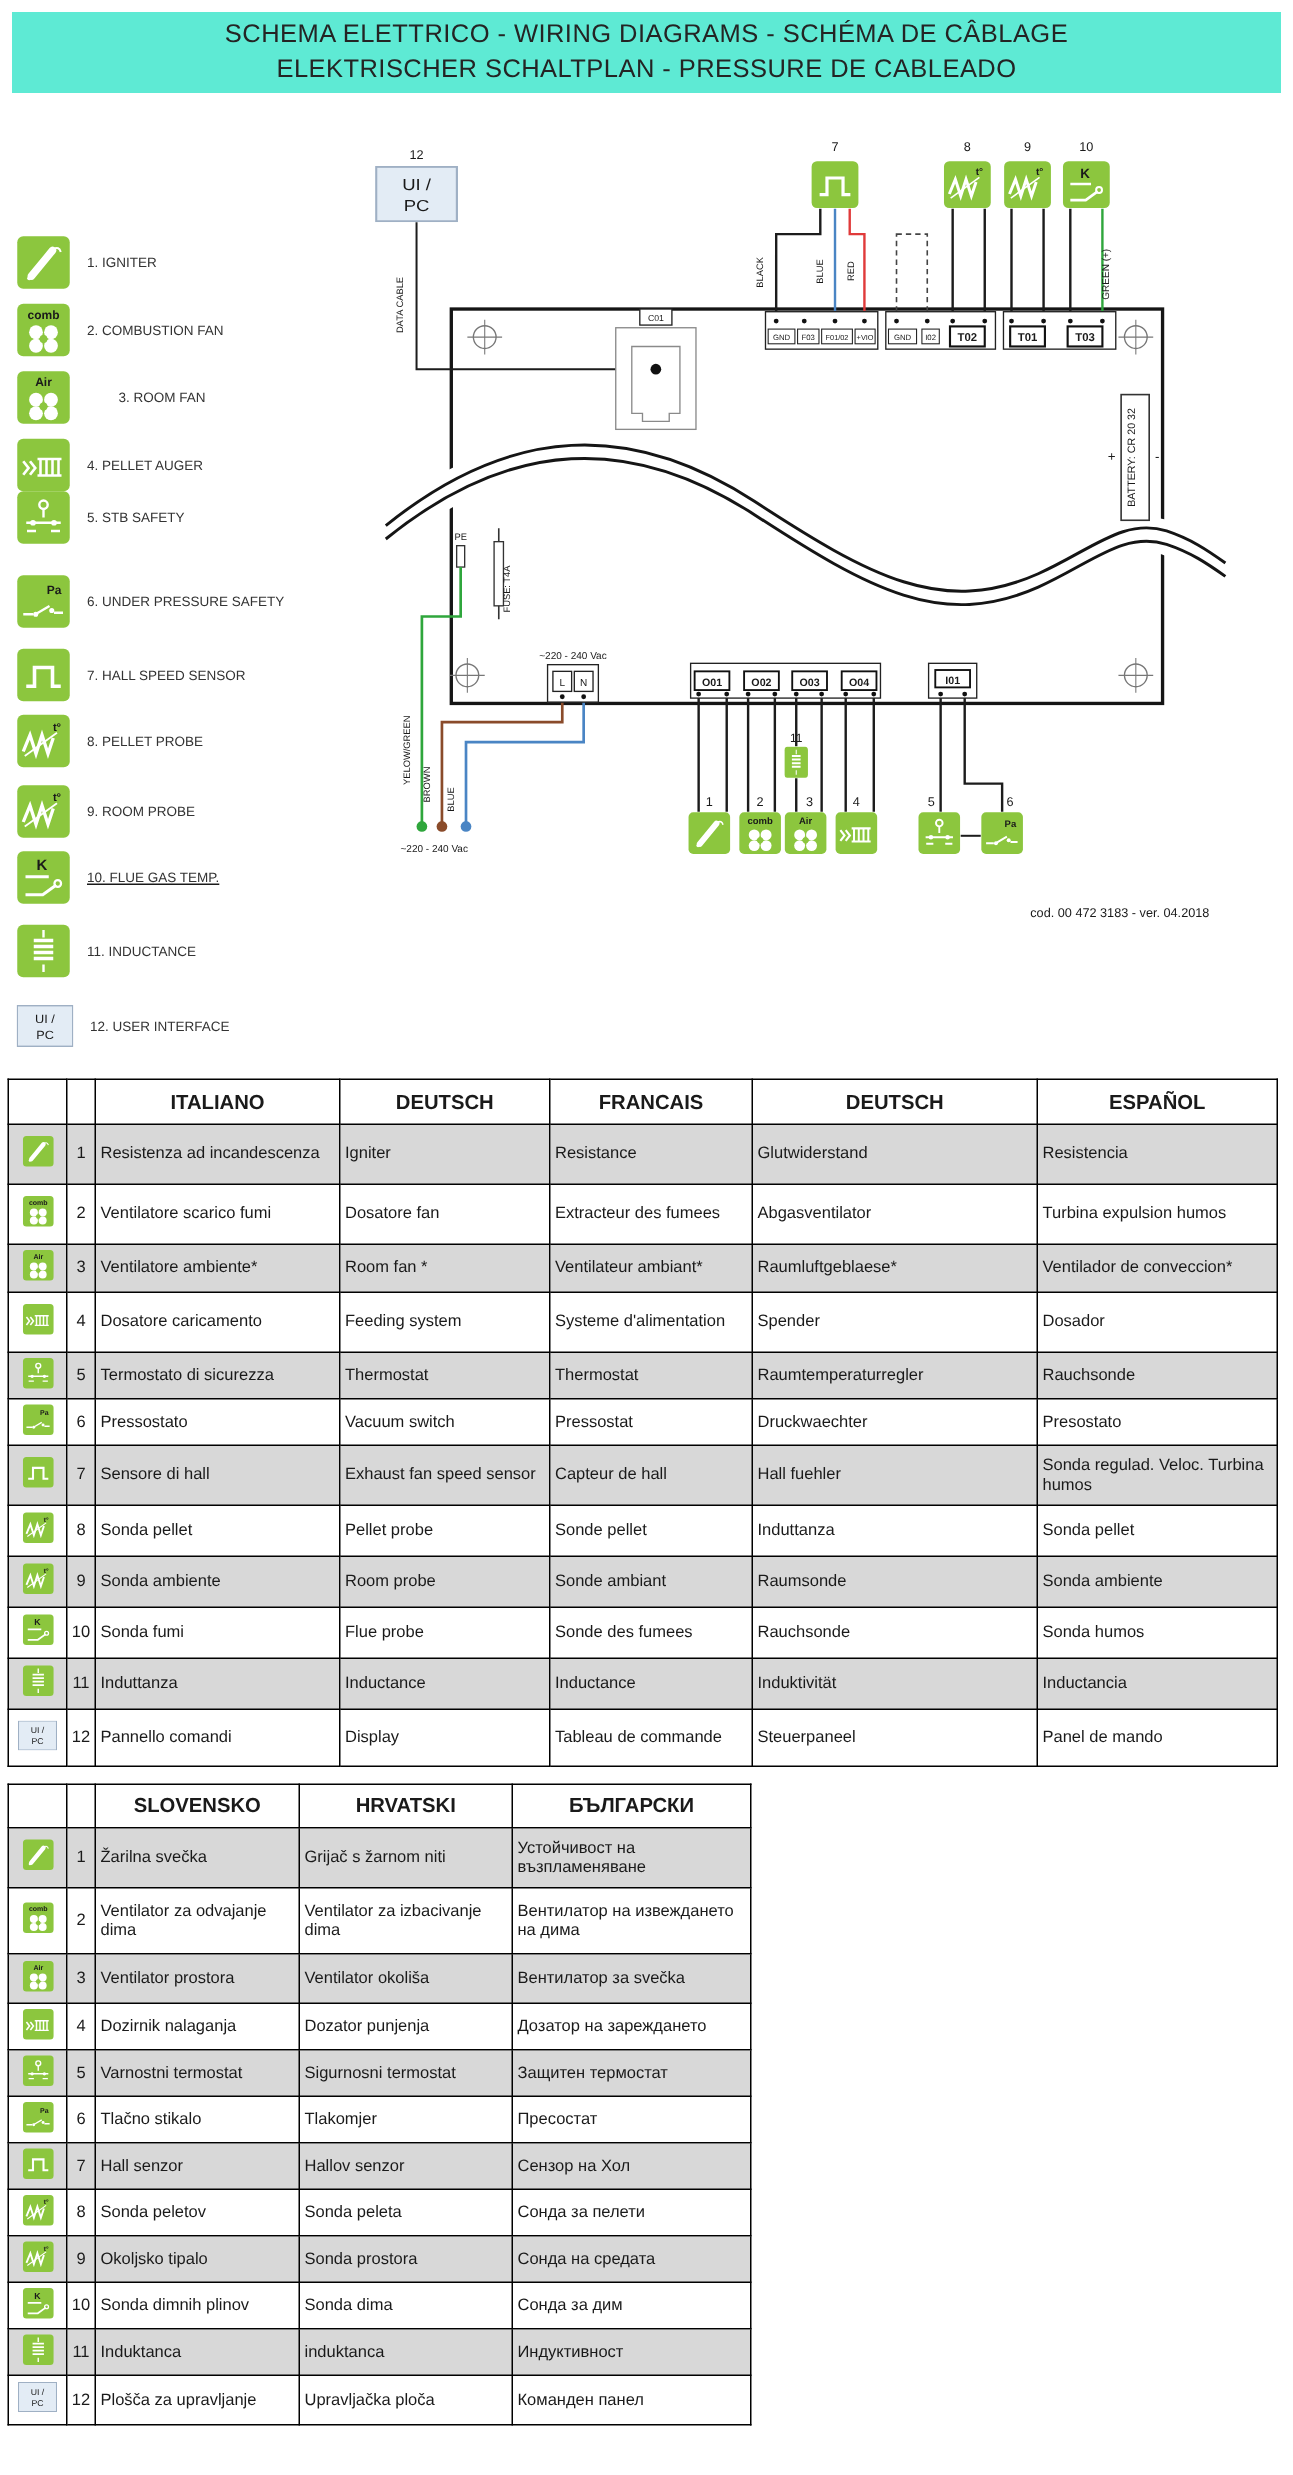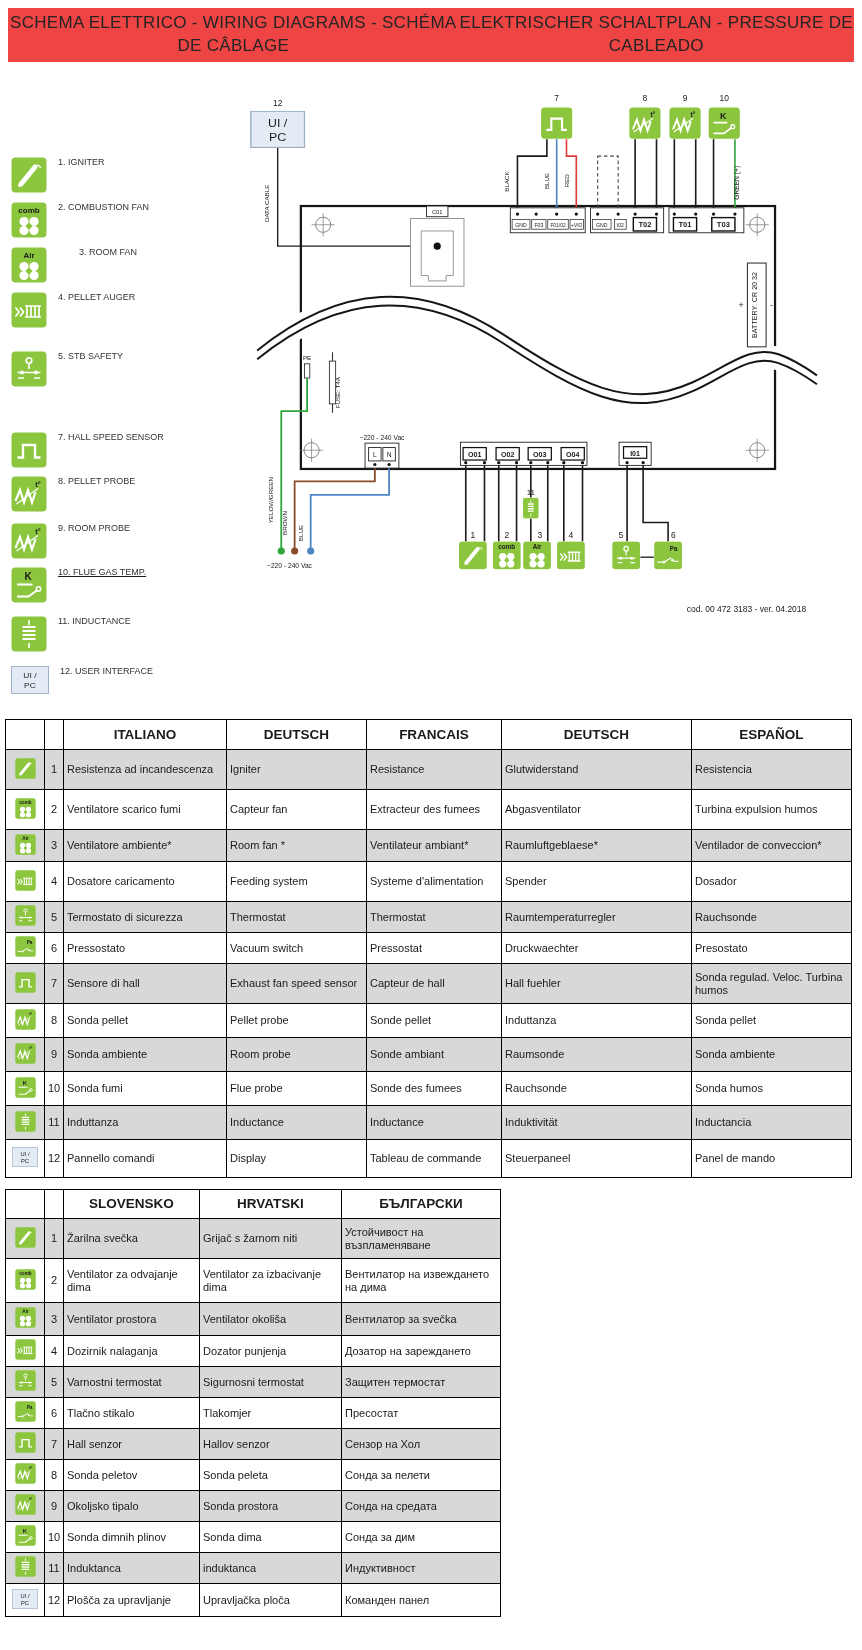--- a/index.html
+++ b/index.html
@@ -1,22 +1,22 @@
 <!DOCTYPE html>
 <html><head>
 <meta charset="utf-8">
 <style>
   html,body{margin:0;padding:0;background:#fff}
   .page{position:relative;width:862px;height:1650px;background:#fff;overflow:hidden;
         font-family:"Liberation Sans","DejaVu Sans",sans-serif;color:#1a1a1a}
-  .title-bar{position:absolute;left:8px;top:8px;width:846px;height:54px;background:#ef4444;
-        display:flex;flex-direction:row;align-items:center;justify-content:center;
+  .title-bar{position:absolute;left:8px;top:8px;width:846px;height:54px;background:#5eead4;
+        display:flex;flex-direction:column;align-items:center;justify-content:center;
         font-size:17px;letter-spacing:.3px;color:#242424;text-align:center;line-height:1.35}
   .legend{position:absolute;left:0;top:75px;width:232px;height:615px}
-  .legend-item{position:absolute;left:11px;display:flex;align-items:flex-start;gap:11px;height:36px}
+  .legend-item{position:absolute;left:11px;display:flex;align-items:center;gap:11px;height:36px}
   .llabel{font-size:9px;color:#333;white-space:nowrap}
   .diagram-svg{position:absolute;left:0;top:75px}
   svg text{fill:#1a1a1a}
   table{position:absolute;border-collapse:collapse;table-layout:fixed;font-size:11px;background:#fff}
   td,th{border:1px solid #000;padding:1px 3px;vertical-align:middle;overflow:hidden;line-height:1.12}
   th{font-size:13.5px;font-weight:bold;text-align:center;padding:0}
   .icon-cell,.num-cell{text-align:center;padding:0}
   .num-cell{font-size:11px}
   tr.alt td{background:#d8d8d8}
   #table1{left:5px;top:719px;width:846px}
@@ -325,25 +325,31 @@
           <use href="#sym-air-fan" width="36" height="36"></use>
         </svg>
         <span class="llabel">3. ROOM FAN</span>
       </div>
       <div class="legend-item" style="top: 217px;">
         <svg width="36" height="36">
           <use href="#sym-auger" width="36" height="36"></use>
         </svg>
         <span class="llabel">4. PELLET AUGER</span>
       </div>
-      <div class="legend-item" style="top: 276px;">
+      <div class="legend-item" style="top: 252px;">
         <svg width="36" height="36">
           <use href="#sym-stb" width="36" height="36"></use>
         </svg>
         <span class="llabel">5. STB SAFETY</span>
+      </div>
+      <div class="legend-item" style="top: 308px;">
+        <svg width="36" height="36">
+          <use href="#sym-pa-switch" width="36" height="36"></use>
+        </svg>
+        <span class="llabel">6. UNDER PRESSURE SAFETY</span>
       </div>
       <div class="legend-item" style="top: 357px;">
         <svg width="36" height="36">
           <use href="#sym-hall" width="36" height="36"></use>
         </svg>
         <span class="llabel">7. HALL SPEED SENSOR</span>
       </div>
       <div class="legend-item" style="top: 401px;">
         <svg width="36" height="36">
           <use href="#sym-probe" width="36" height="36"></use>
@@ -408,21 +414,21 @@
           <td>Resistance</td>
           <td>Glutwiderstand</td>
           <td>Resistencia</td>
         </tr>
         <tr style="height: 40px;">
           <td class="icon-cell"><svg width="21" height="21">
               <use href="#sym-comb-fan" width="21" height="21"></use>
             </svg></td>
           <td class="num-cell">2</td>
           <td>Ventilatore scarico fumi</td>
-          <td>Capteur fan</td>
+          <td>Dosatore fan</td>
           <td>Extracteur des fumees</td>
           <td>Abgasventilator</td>
           <td>Turbina expulsion humos</td>
         </tr>
         <tr class="alt" style="height: 32px;">
           <td class="icon-cell"><svg width="21" height="21">
               <use href="#sym-air-fan" width="21" height="21"></use>
             </svg></td>
           <td class="num-cell">3</td>
           <td>Ventilatore ambiente*</td>

